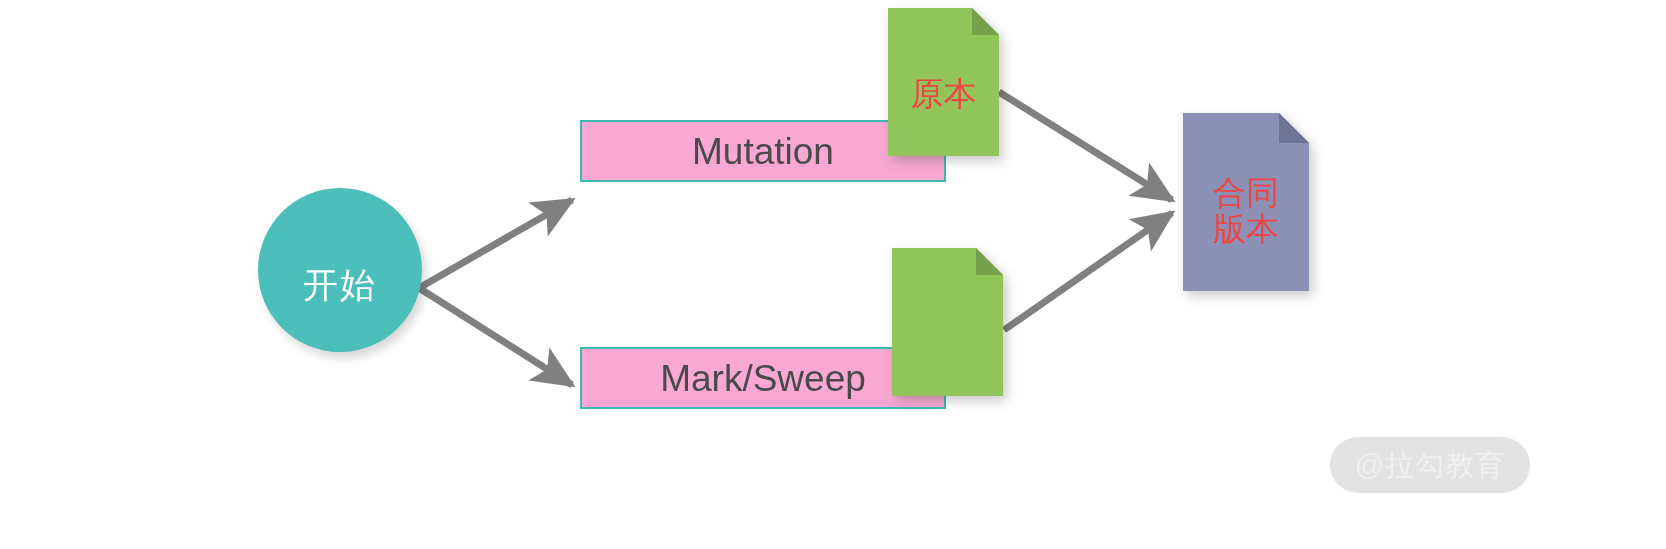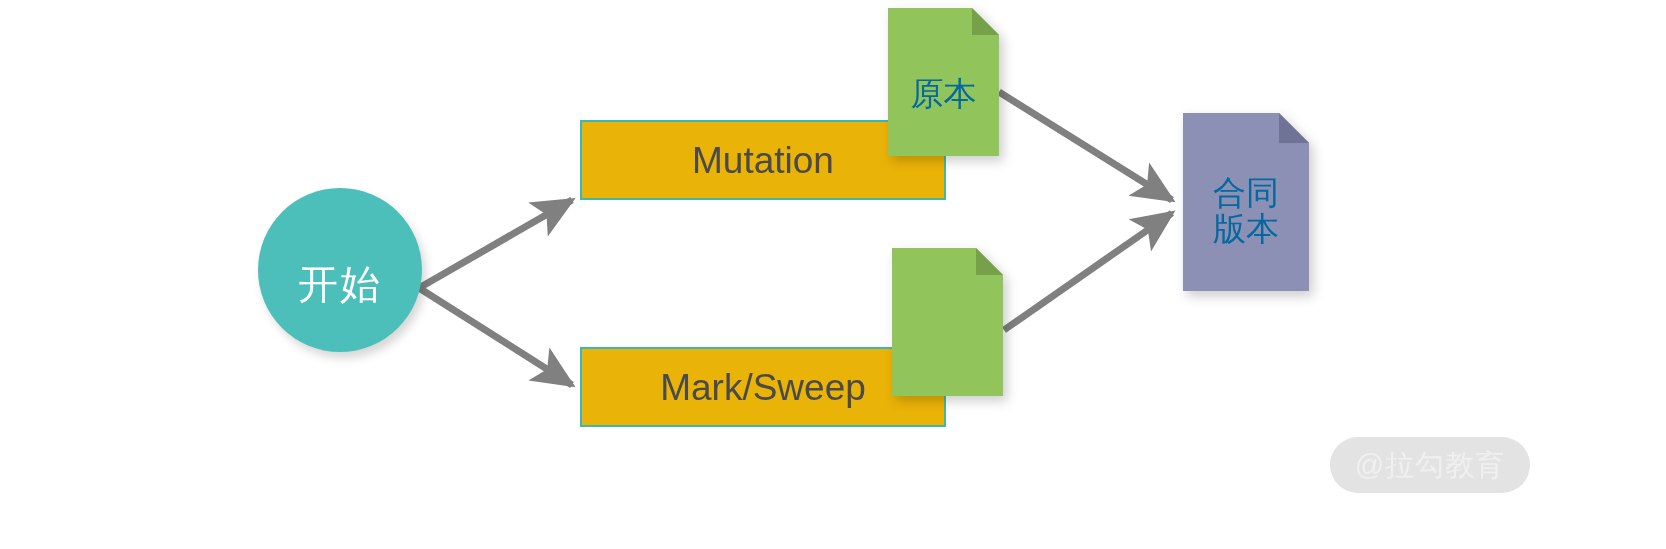--- a/index.html
+++ b/index.html
@@ -35,33 +35,33 @@
     border-radius: 50%;
     background: #4cbfba;
     box-shadow: 4px 6px 10px rgba(0,0,0,0.16);
     display: flex;
     align-items: center;
     justify-content: center;
     z-index: 4;
   }
   .start-node .label {
     color: #ffffff;
-    font-size: 40px;
+    font-size: 35px;
     letter-spacing: 2px;
     line-height: 1;
     margin-top: 28px;
   }
 
   
   .process-box {
     position: absolute;
     left: 580px;
     width: 366px;
-    height: 80px;
-    background: #eab308;
+    height: 62px;
+    background: #f9a8d4;
     border: 2px solid #3cb8b0;
     box-sizing: border-box;
     display: flex;
     align-items: center;
     justify-content: center;
     z-index: 3;
   }
   .process-box.top    { top: 120px; }
   .process-box.bottom { top: 347px; text-align: right; }
   .process-box .label {
@@ -81,21 +81,21 @@
     top: 0;
     width: 100%;
     height: 100%;
     filter: drop-shadow(4px 5px 6px rgba(0,0,0,0.20));
   }
   .doc .doc-label {
     position: absolute;
     left: 0;
     width: 100%;
     text-align: center;
-    color: #0369a1;
+    color: #ef4444;
     line-height: 1.08;
     z-index: 2;
     pointer-events: none;
   }
 
   .doc-original {
     left: 888px;  top: 8px;   width: 111px; height: 148px;
   }
   .doc-original .doc-label { top: 68px; font-size: 33px; }
 

